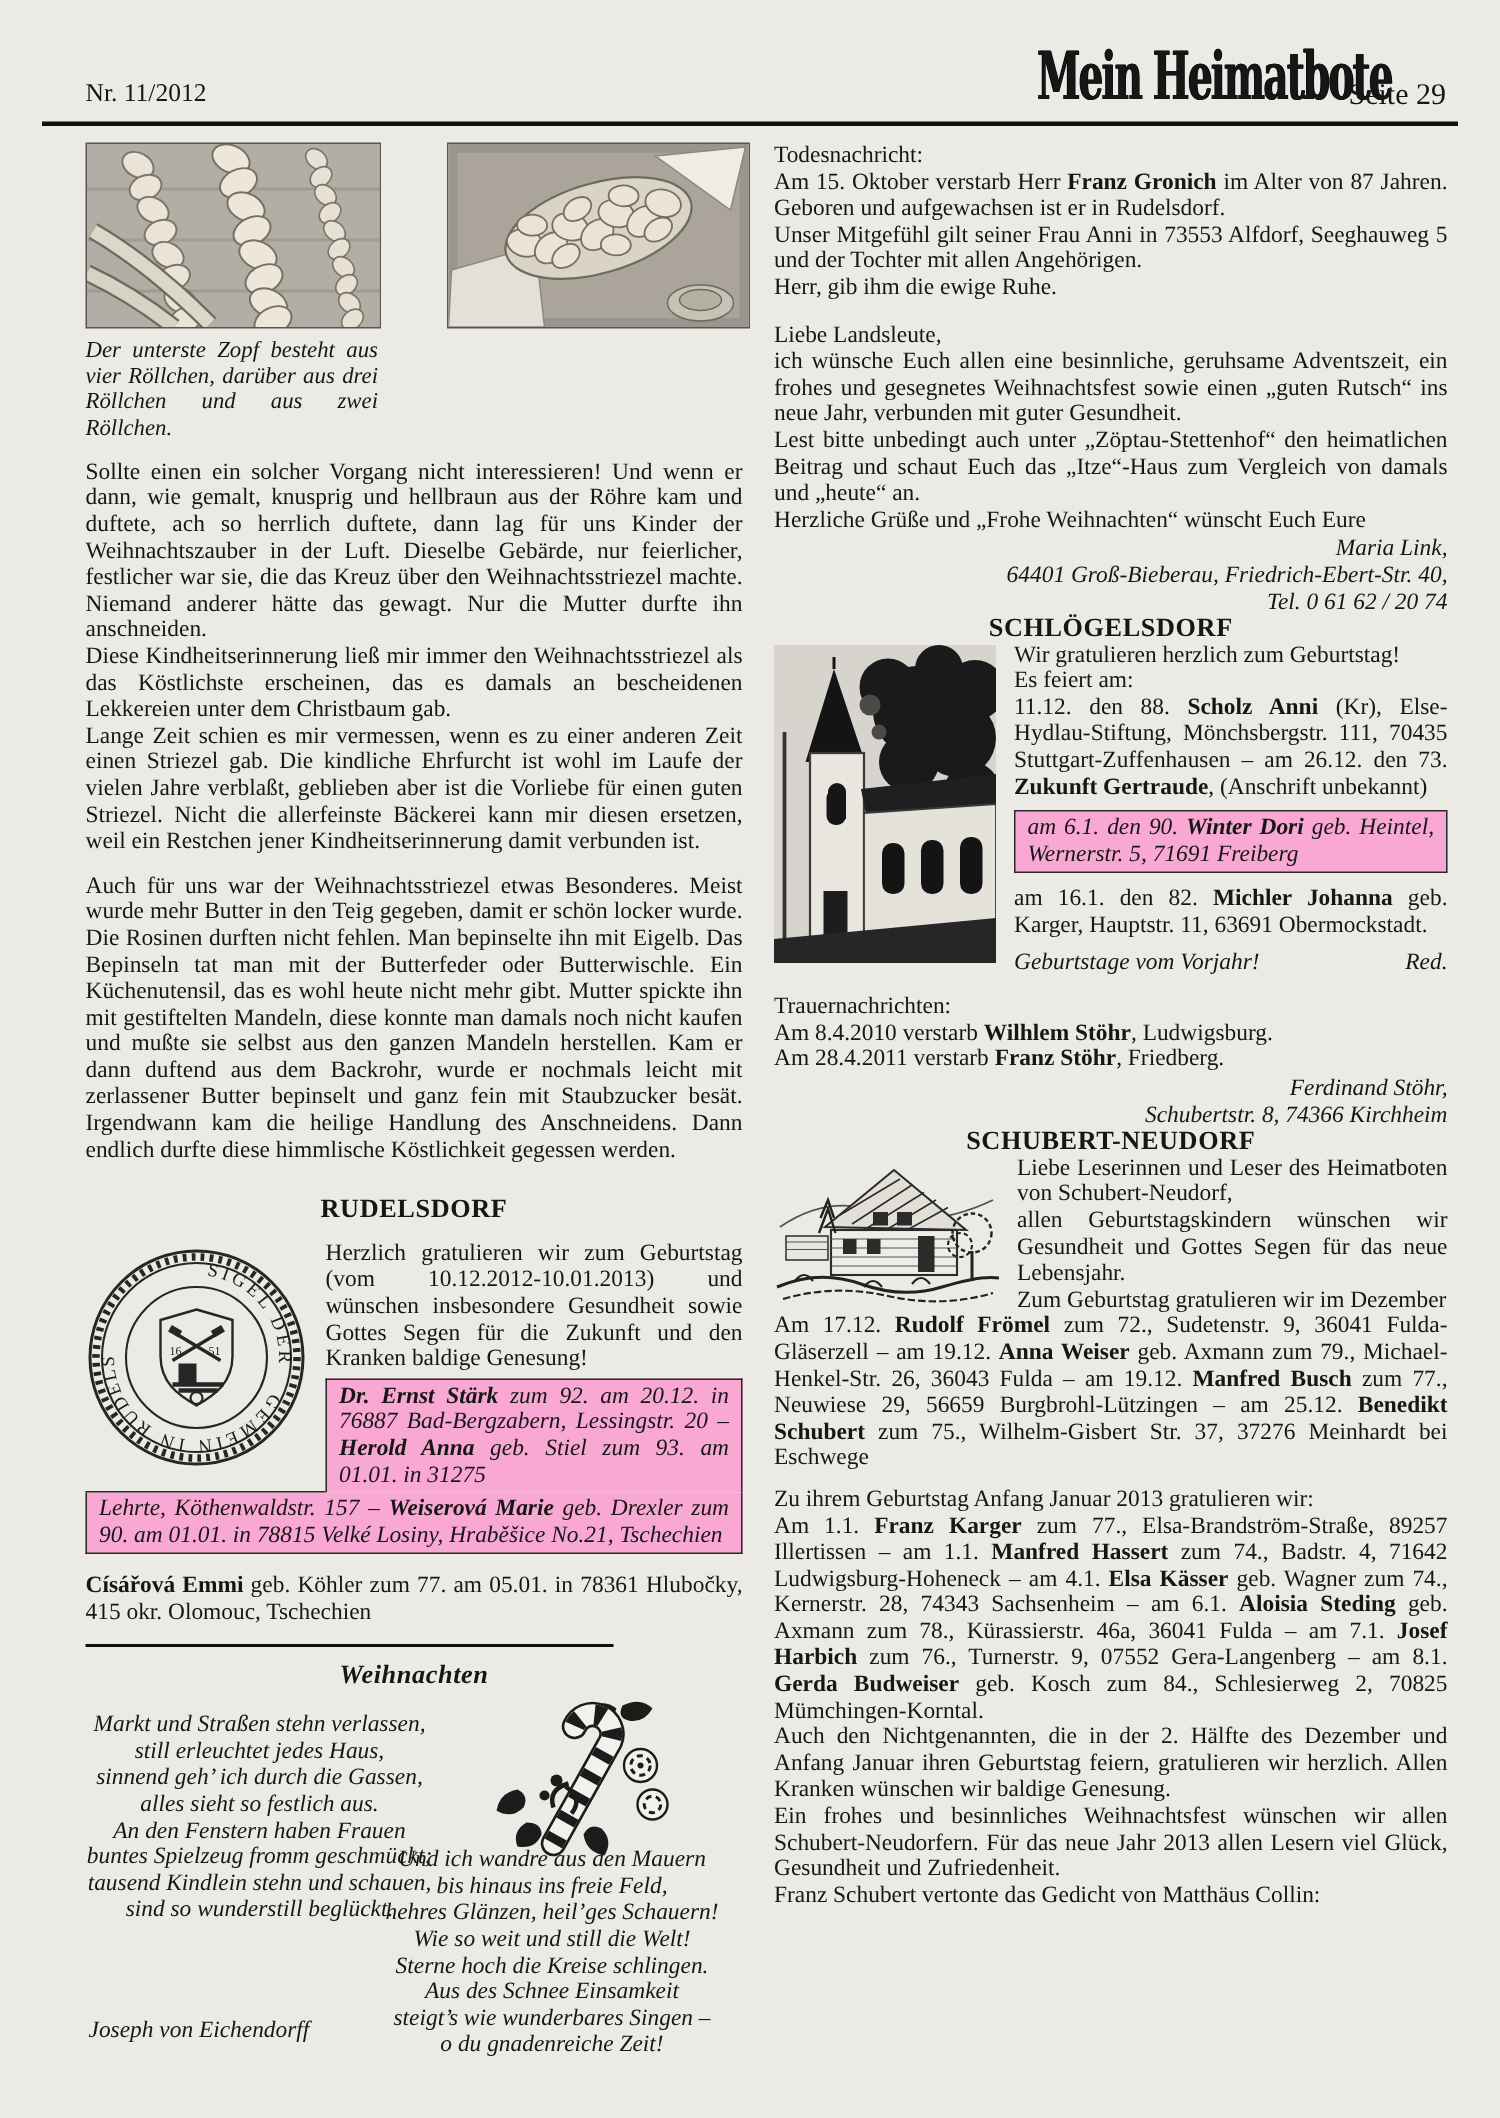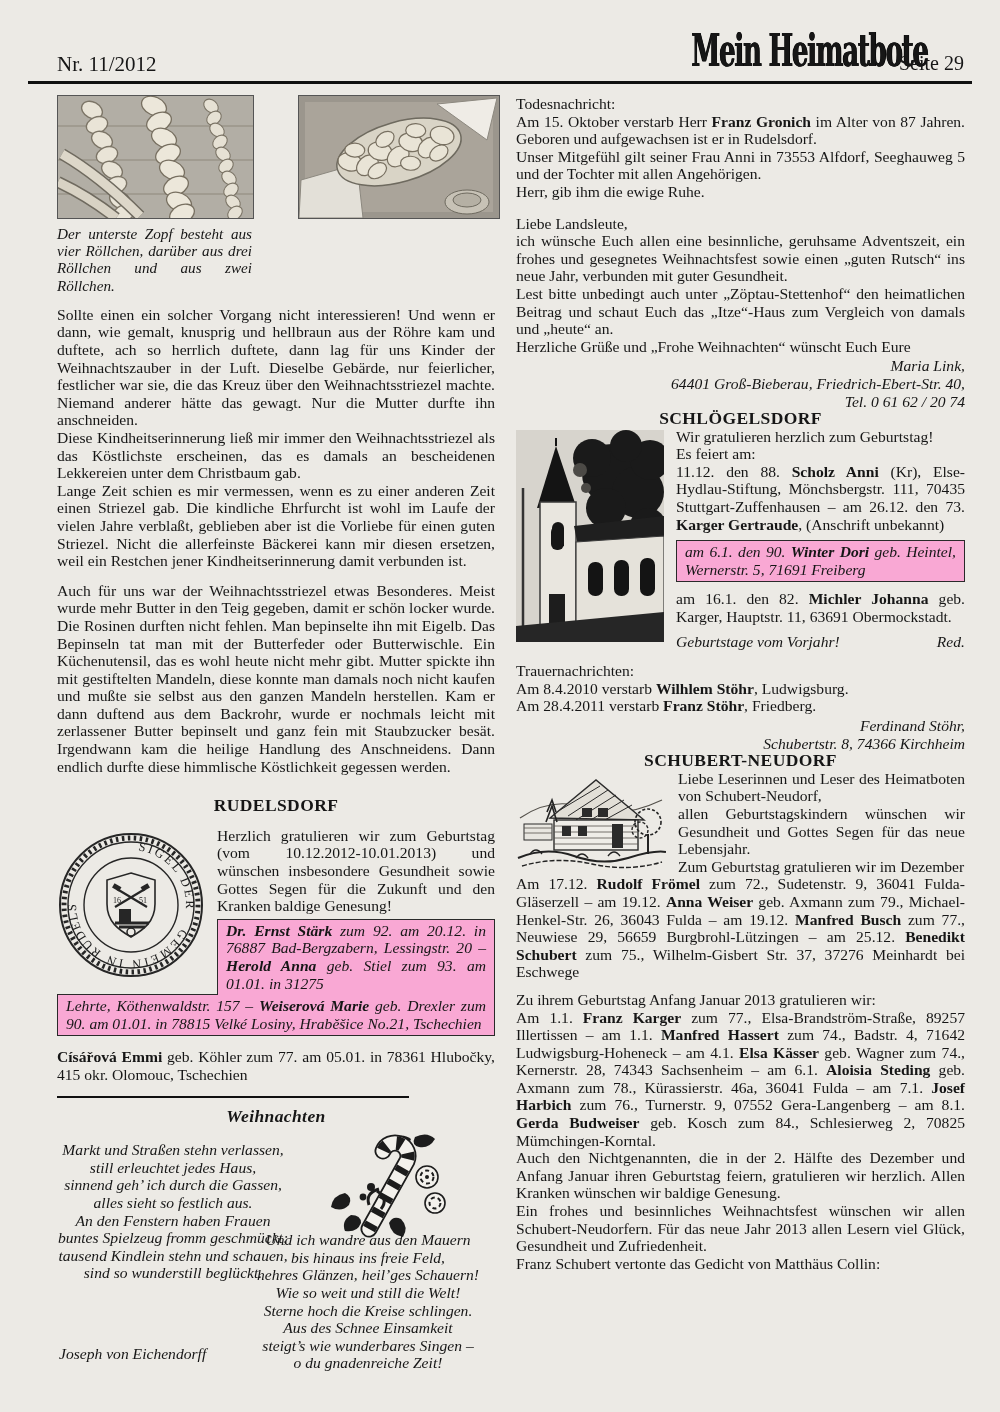--- a/index.html
+++ b/index.html
@@ -3,21 +3,21 @@
 <meta charset="utf-8">
 <style>
   html,body{margin:0;padding:0;background:#8a8a88;}
   .page{position:relative;width:1000px;height:1412px;margin:0 auto;background:#eceae5;
         font-family:"Liberation Serif",serif;color:#161616;overflow:hidden;}
   
   .masthead{position:absolute;left:0;right:0;top:26px;text-align:right;}
   .masthead span{display:inline-block;font-family:"DejaVu Serif",serif;font-weight:bold;
         font-size:42px;letter-spacing:-2px;transform:scaleX(.62) scaleY(1.05);
         text-shadow:.6px 0 #000,-.6px 0 #000;}
-  .hdr-issue{position:absolute;left:57px;top:52px;font-size:21px;}
+  .hdr-issue{position:absolute;left:57px;top:52px;font-size:17px;}
   .hdr-page{position:absolute;right:36px;top:52px;font-size:20px;font-family:Liberation Serif, serif;}
   .hdr-rule{position:absolute;left:28px;right:28px;top:81px;border-top:3px solid #101010;}
   
   .col{position:absolute;top:95px;font-size:15.6px;line-height:17.6px;}
   .col-left{left:57px;width:438px;}
   .col-right{left:516px;width:449px;}
   p{margin:0;}
   .just{text-align:justify;text-justify:inter-word;hyphens:auto;}
   .bb{font-weight:bold;}
   .bold{font-weight:normal;}
@@ -293,21 +293,21 @@
         <rect x="33" y="164" width="16" height="34" fill="#1d1d1d"></rect>
         <polygon points="58,96 148,86 148,110 62,116" fill="#1f1f1f"></polygon>
         <polygon points="60,112 148,106 148,184 60,198" fill="#e5e2da" stroke="#3a3a3a" stroke-width="1.2"></polygon>
         <rect x="72" y="132" width="15" height="34" rx="7" fill="#141414"></rect>
         <rect x="98" y="130" width="15" height="36" rx="7" fill="#141414"></rect>
         <rect x="124" y="128" width="15" height="38" rx="7" fill="#141414"></rect>
         <polygon points="0,196 148,182 148,212 0,212" fill="#262626"></polygon>
       </svg>
       <p>Wir gratulieren herzlich zum Geburtstag!</p>
       <p>Es feiert am:</p>
-      <p class="just"><span>11.12. den 88. </span><span class="bb">Scholz Anni</span><span> (Kr), Else-Hydlau-Stiftung, Mönchsbergstr. 111, 70435 Stuttgart-Zuffenhausen – am 26.12. den 73. </span><span class="bb">Karger Gertraude</span><span>, (Anschrift unbekannt)</span></p>
+      <p class="just"><span>11.12. den 88. </span><span class="bb">Scholz Anni</span><span> (Kr), Else-Hydlau-Stiftung, Mönchsbergstr. 111, 70435 Stuttgart-Zuffenhausen – am 26.12. den 73. </span><span class="bb">Zukunft Gertraude</span><span>, (Anschrift unbekannt)</span></p>
       <div class="graybox boxS just"><span>am 6.1. den 90. </span><span class="bb">Winter Dori</span><span> geb. Heintel, Wernerstr. 5, 71691 Freiberg</span></div>
       <p class="just mt8"><span>am 16.1. den 82. </span><span class="bb">Michler Johanna</span><span> geb. Karger, Hauptstr. 11, 63691 Obermockstadt.</span></p>
       <div class="vrow">
         <span>Geburtstage vom Vorjahr!</span>
         <span>Red.</span>
       </div>
     </div>
 
     <p class="bold mt12">Trauernachrichten:</p>
     <div>

